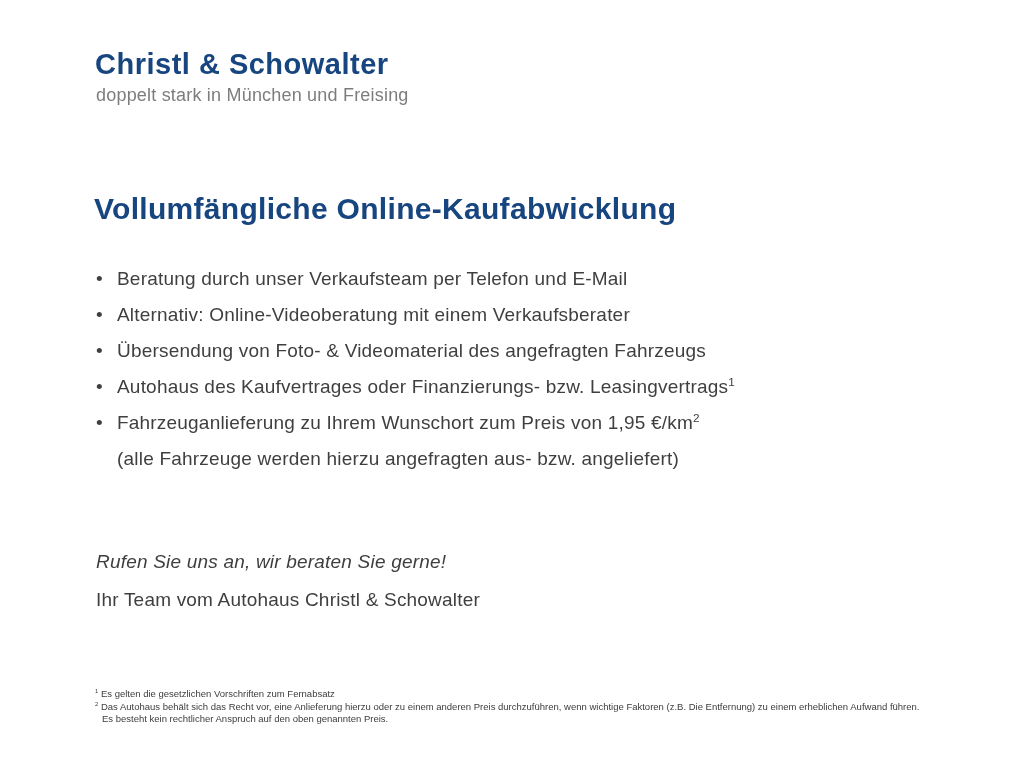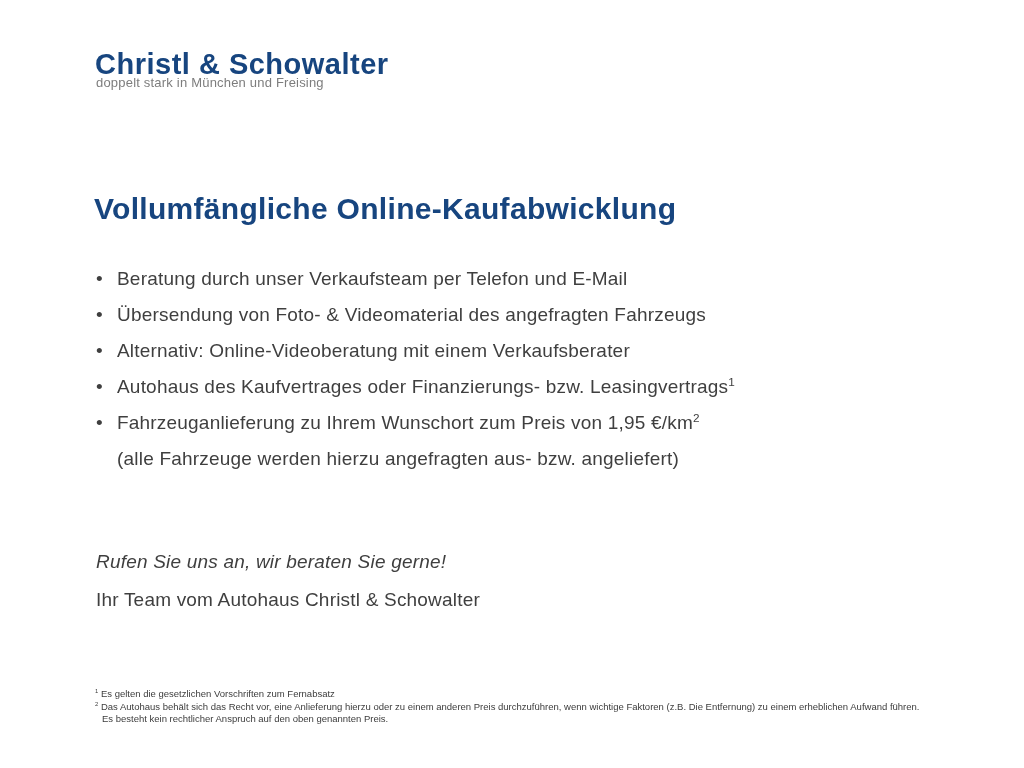--- a/index.html
+++ b/index.html
@@ -17,22 +17,22 @@
     left: 95px;
     top: 48px;
     font-size: 29px;
     font-weight: bold;
     color: var(--brand-blue, #17457f);
     letter-spacing: 0.5px;
   }
   .logo-tagline {
     position: absolute;
     left: 96px;
-    top: 75px;
-    font-size: 13px;
+    top: 85px;
+    font-size: 18px;
     color: var(--tagline-gray, #7d7d7d);
     letter-spacing: 0.2px;
   }
   .title {
     position: absolute;
     left: 94px;
     top: 192px;
     font-size: 30px;
     font-weight: bold;
     color: var(--brand-blue, #17457f);
@@ -107,24 +107,24 @@
 
   <div class="logo-tagline">doppelt stark in München und Freising</div>
 
   <h1 class="title" style="margin:0;">Vollumfängliche Online-Kaufabwicklung</h1>
 
   <ul class="bullets">
     <li>
       <span>Beratung durch unser Verkaufsteam per Telefon und E-Mail</span>
     </li>
     <li>
-      <span>Übersendung von Foto- &amp; Videomaterial des angefragten Fahrzeugs</span>
+      <span>Alternativ: Online-Videoberatung mit einem Verkaufsberater</span>
     </li>
     <li>
-      <span>Alternativ: Online-Videoberatung mit einem Verkaufsberater</span>
+      <span>Übersendung von Foto- &amp; Videomaterial des angefragten Fahrzeugs</span>
     </li>
     <li>
       <span>Autohaus des Kaufvertrages oder Finanzierungs- bzw. Leasingvertrags</span><sup>1</sup>
     </li>
     <li>
       <span>Fahrzeuganlieferung zu Ihrem Wunschort zum Preis von 1,95 €/km</span><sup>2</sup>
       <div class="subline">(alle Fahrzeuge werden hierzu angefragten aus- bzw. angeliefert)</div>
     </li>
   </ul>
 

